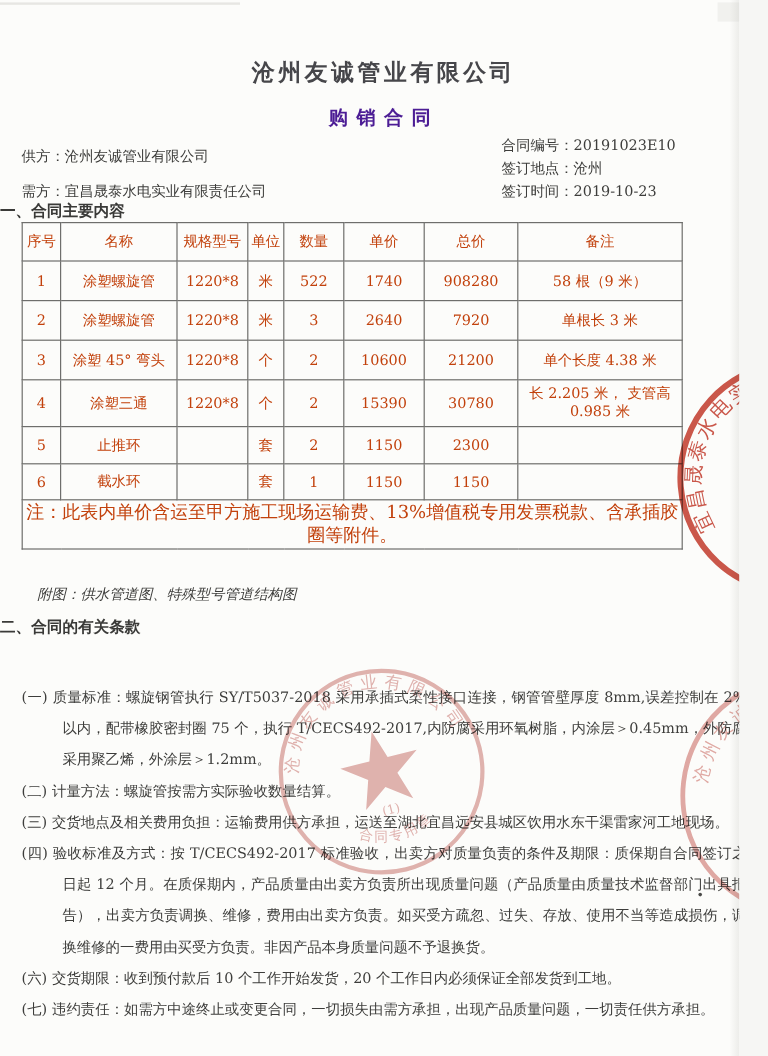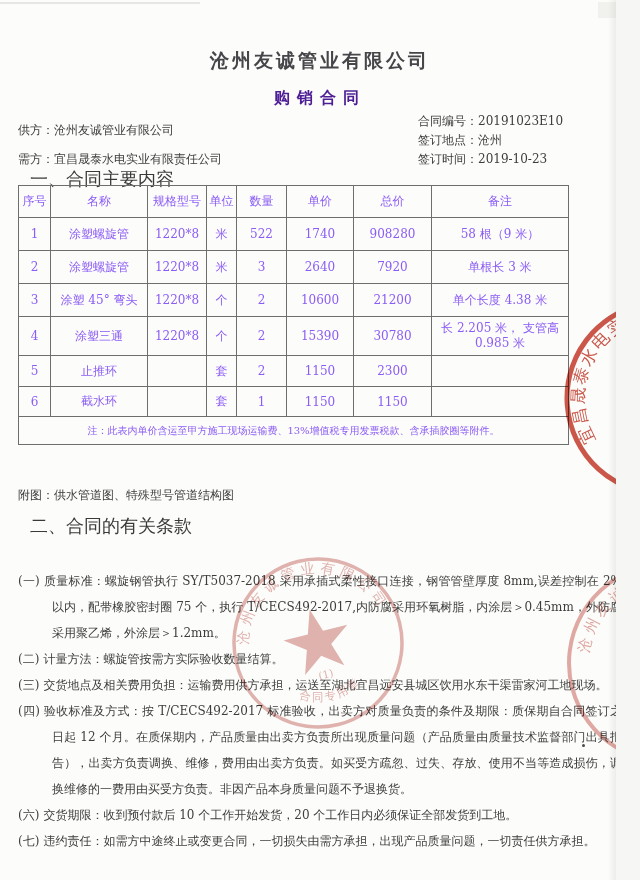--- a/index.html
+++ b/index.html
@@ -28,41 +28,41 @@
   .doc-subtitle{
     position:absolute;top:88px;left:0;width:640px;text-align:center;
     font-size:16px;font-weight:600;letter-spacing:7px;color:#4c1d95;
   }
   .party{position:absolute;left:18px;font-size:12px;}
   .party-supplier{top:122px;}
   .party-buyer{top:151px;}
   .meta{position:absolute;left:418px;top:112px;font-size:12px;line-height:19px;}
   .meta div{white-space:nowrap;}
 
-  .sec-heading{position:absolute;left:30px;font-size:18px;font-weight:400;color:#3a3a38;}
+  .sec-heading{position:absolute;left:0;font-size:13px;font-weight:700;color:#3a3a38;}
   .sec1-heading{top:167px;}
   .sec2-heading{top:514px;}
 
   table.items{
     position:absolute;left:18px;top:185px;width:550px;
     border-collapse:collapse;table-layout:fixed;
-    font-size:12px;color:#8b5cf6;
+    font-size:12px;color:#c2410c;
   }
   table.items td,table.items th{
     border:1px solid #6e6e6c;
     text-align:center;vertical-align:middle;
     padding:1px 2px;font-weight:normal;
     overflow:hidden;
   }
   table.items .remark-cell{line-height:15px;}
   tr.h-hdr{height:32px;} tr.h-r{height:33px;} tr.h-r4{height:39px;}
   tr.h-r5{height:31px;} tr.h-r6{height:30px;} tr.h-tot{height:34px;} tr.h-note{height:28px;}
-  td.note-cell{text-align:left;padding-left:3px;font-size:10px;}
-
-  .attachment-line{position:absolute;left:18px;top:487px;font-size:12px;}
+  td.note-cell{text-align:left;padding-left:3px;font-size:15px;}
+
+  .attachment-line{position:absolute;left:31px;top:487px;font-size:12px;font-style:italic;}
 
   .clauses{
     position:absolute;left:18px;top:533px;width:604px;
     font-size:12px;line-height:26px;text-align:justify;margin-top:35px;
   }
   .clauses p{margin:0;padding-left:34px;text-indent:-34px;}
   .clabel{margin-right:4px;}
 
   .seal{position:absolute;mix-blend-mode:multiply;pointer-events:none;}
   .seal text{font-family:"DejaVu Serif","Liberation Serif",serif;}

